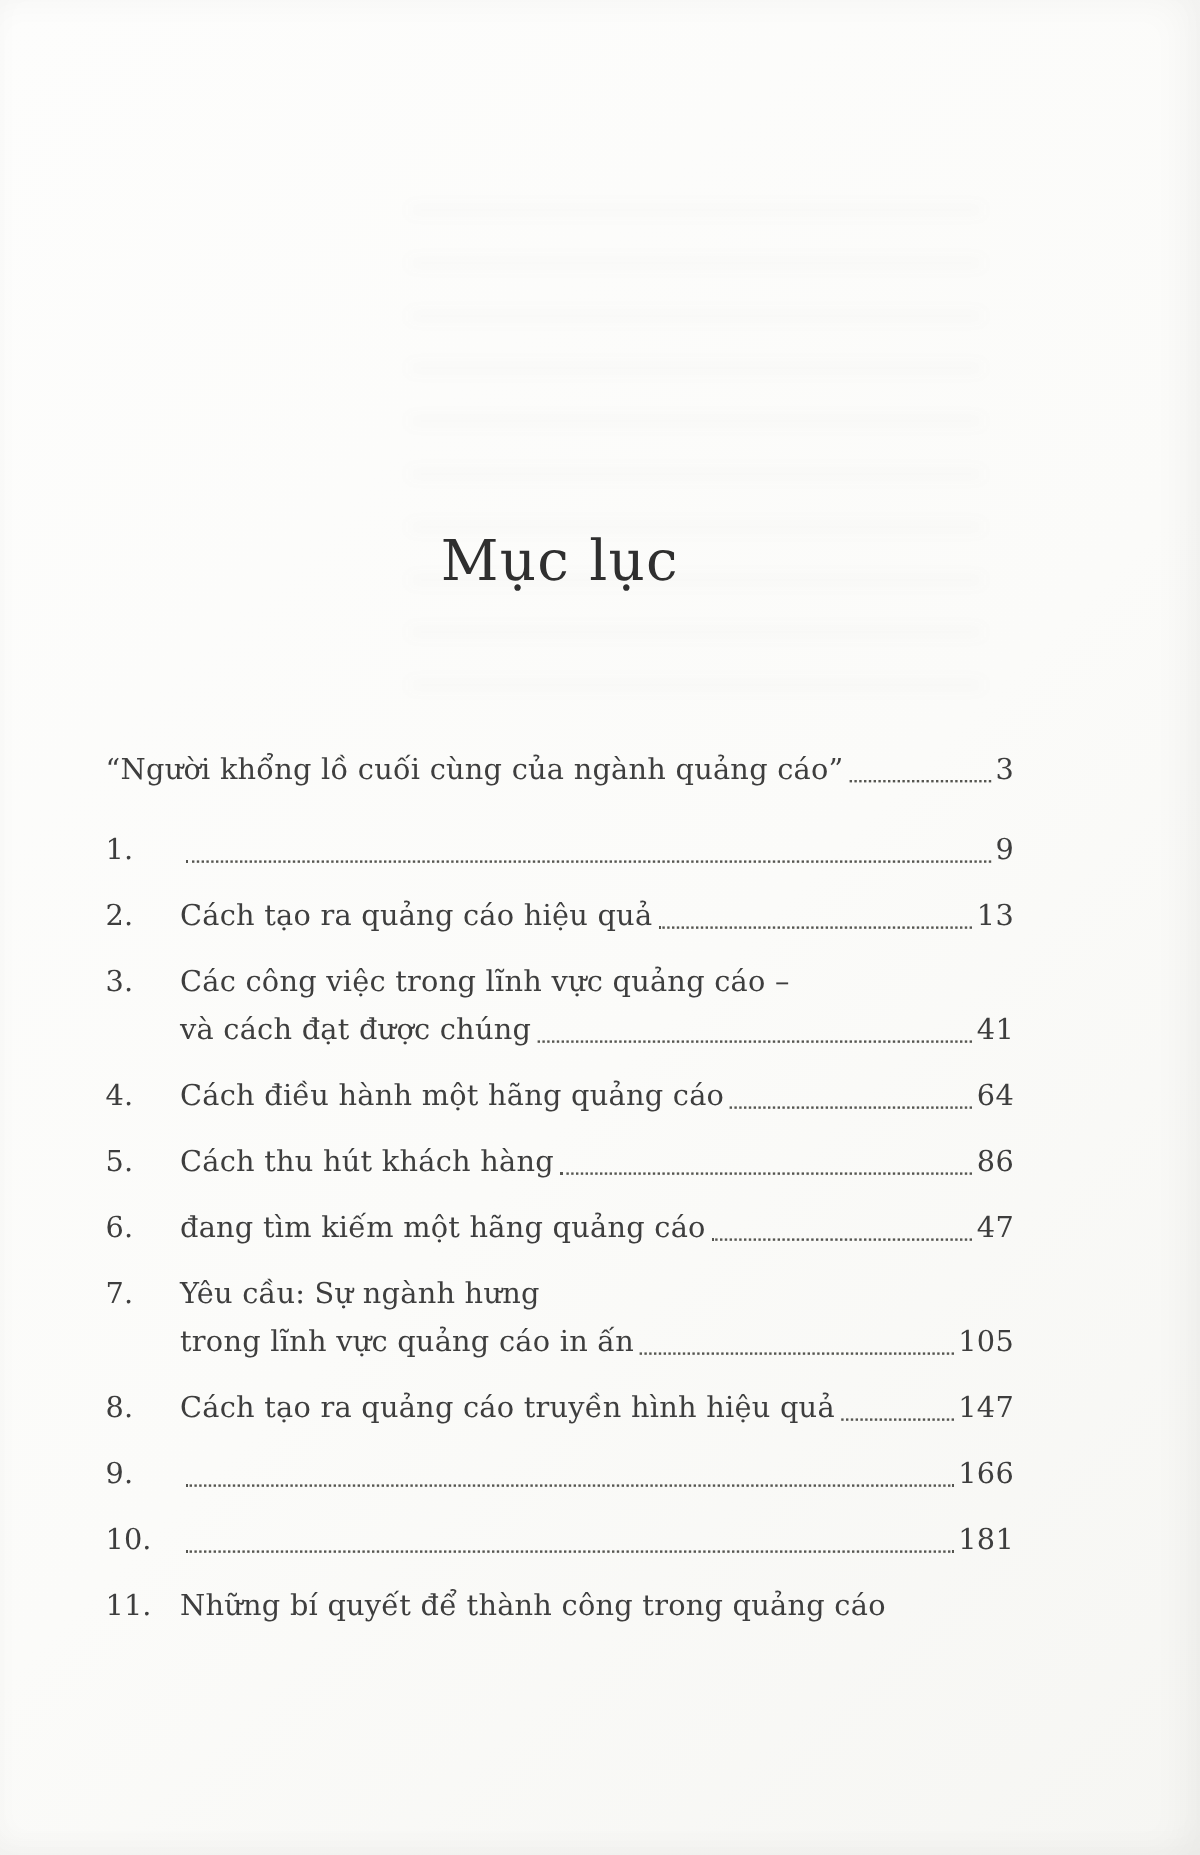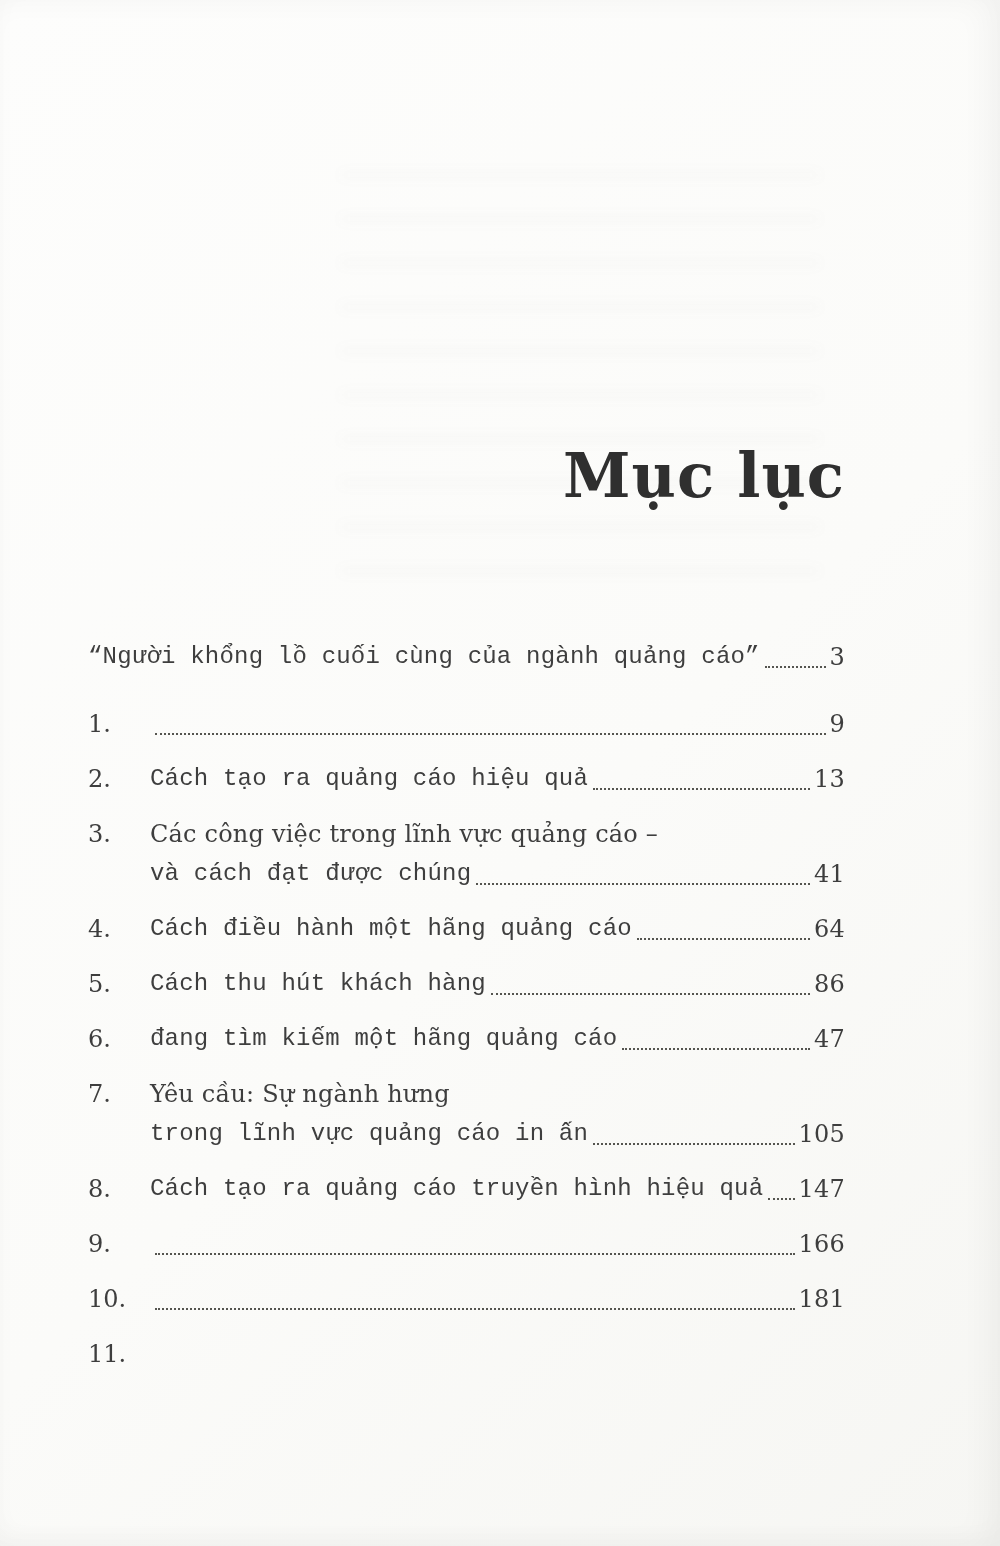--- a/index.html
+++ b/index.html
@@ -40,23 +40,23 @@
     opacity: 0.5;
     pointer-events: none;
   }
 
   .content {
     position: relative;
     padding: 440px 155px 0 88px;
   }
 
   .page-title {
-    text-align: right;
-    font-size: 61px;
-    font-weight: 700;
+    text-align: center;
+    font-size: 47px;
+    font-weight: 400;
     letter-spacing: 1px;
     color: #2f2f2f;
   }
 
   .toc {
     margin-top: 126px;
   }
 
   .toc-item {
     display: flex;
@@ -83,21 +83,20 @@
   }
 
   .line.leader {
     display: flex;
     align-items: flex-end;
   }
 
   .line.leader .text {
     white-space: nowrap;
     line-height: 40px;
-    font-family: Liberation Mono, monospace;
   }
 
   .dots {
     flex: 1 1 auto;
     min-width: 18px;
     border-bottom: 2.6px dotted #555550;
     margin: 0 4px 9px 5px;
   }
 
   .pagenum {
@@ -218,17 +217,18 @@
           <div class="body">
             <div class="line leader">
               <span class="dots"></span>
               <span class="pagenum">181</span>
             </div>
           </div>
         </div>
         <div class="toc-item">
           <div class="num">11.</div>
           <div class="body">
+            <div class="line">Những bí quyết để thành công trong quảng cáo</div>
           </div>
         </div>
       </div>
   </div>
 </div>
 
 </body></html>

